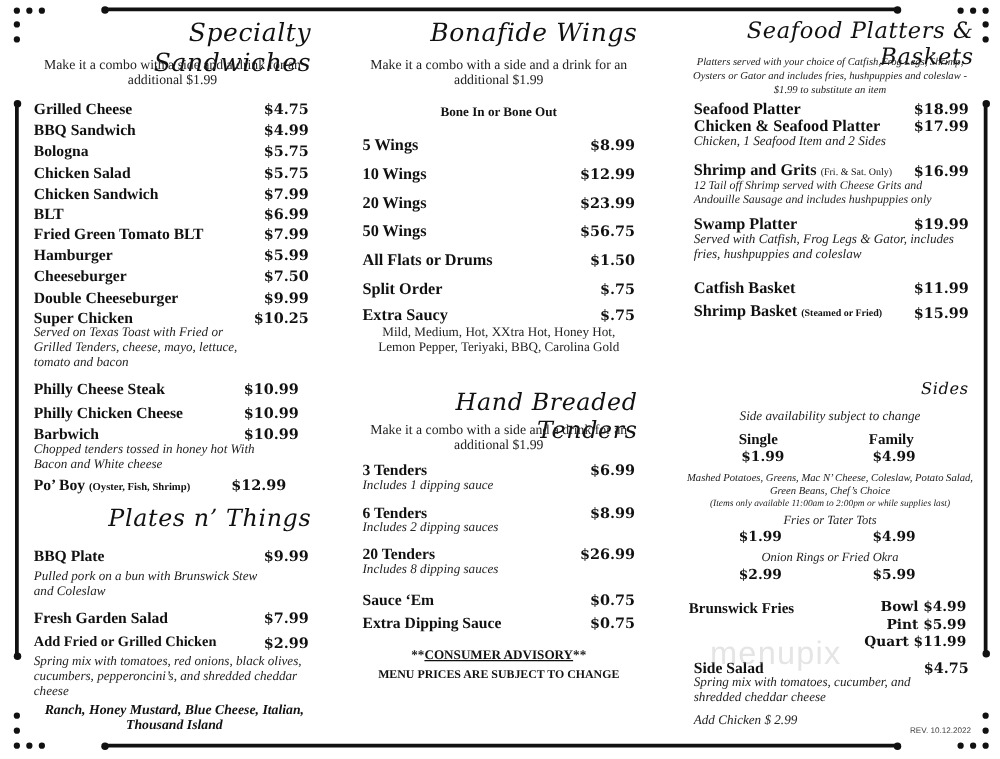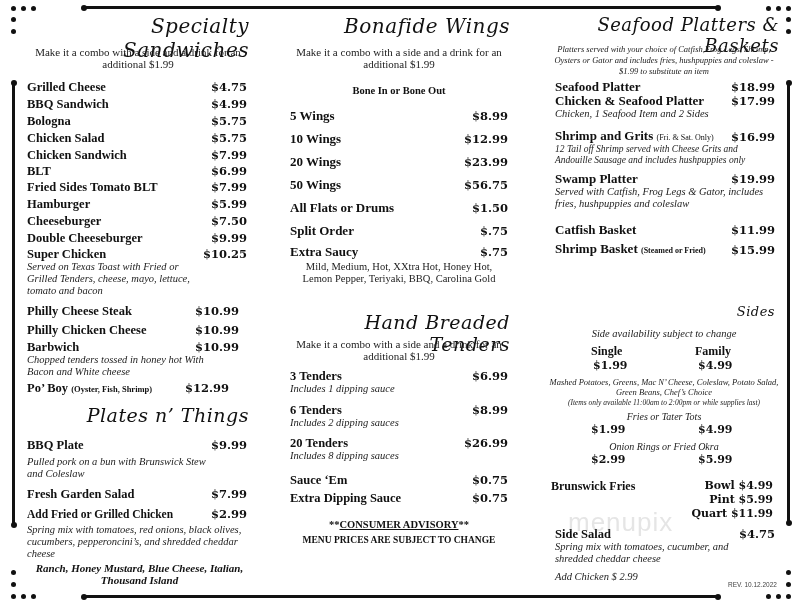--- a/index.html
+++ b/index.html
@@ -105,21 +105,21 @@
       </div>
     <div class="row" style="height:17px">
         <span>Chicken Sandwich</span>
         <span class="price">$7.99</span>
       </div>
     <div class="row" style="height:16px">
         <span>BLT</span>
         <span class="price">$6.99</span>
       </div>
     <div class="row" style="height:16px">
-        <span>Fried Sides Tomato BLT</span>
+        <span>Fried Green Tomato BLT</span>
         <span class="price">$7.99</span>
       </div>
     <div class="row" style="height:17px">
         <span>Hamburger</span>
         <span class="price">$5.99</span>
       </div>
     <div class="row" style="height:17px">
         <span>Cheeseburger</span>
         <span class="price">$7.50</span>
       </div>

